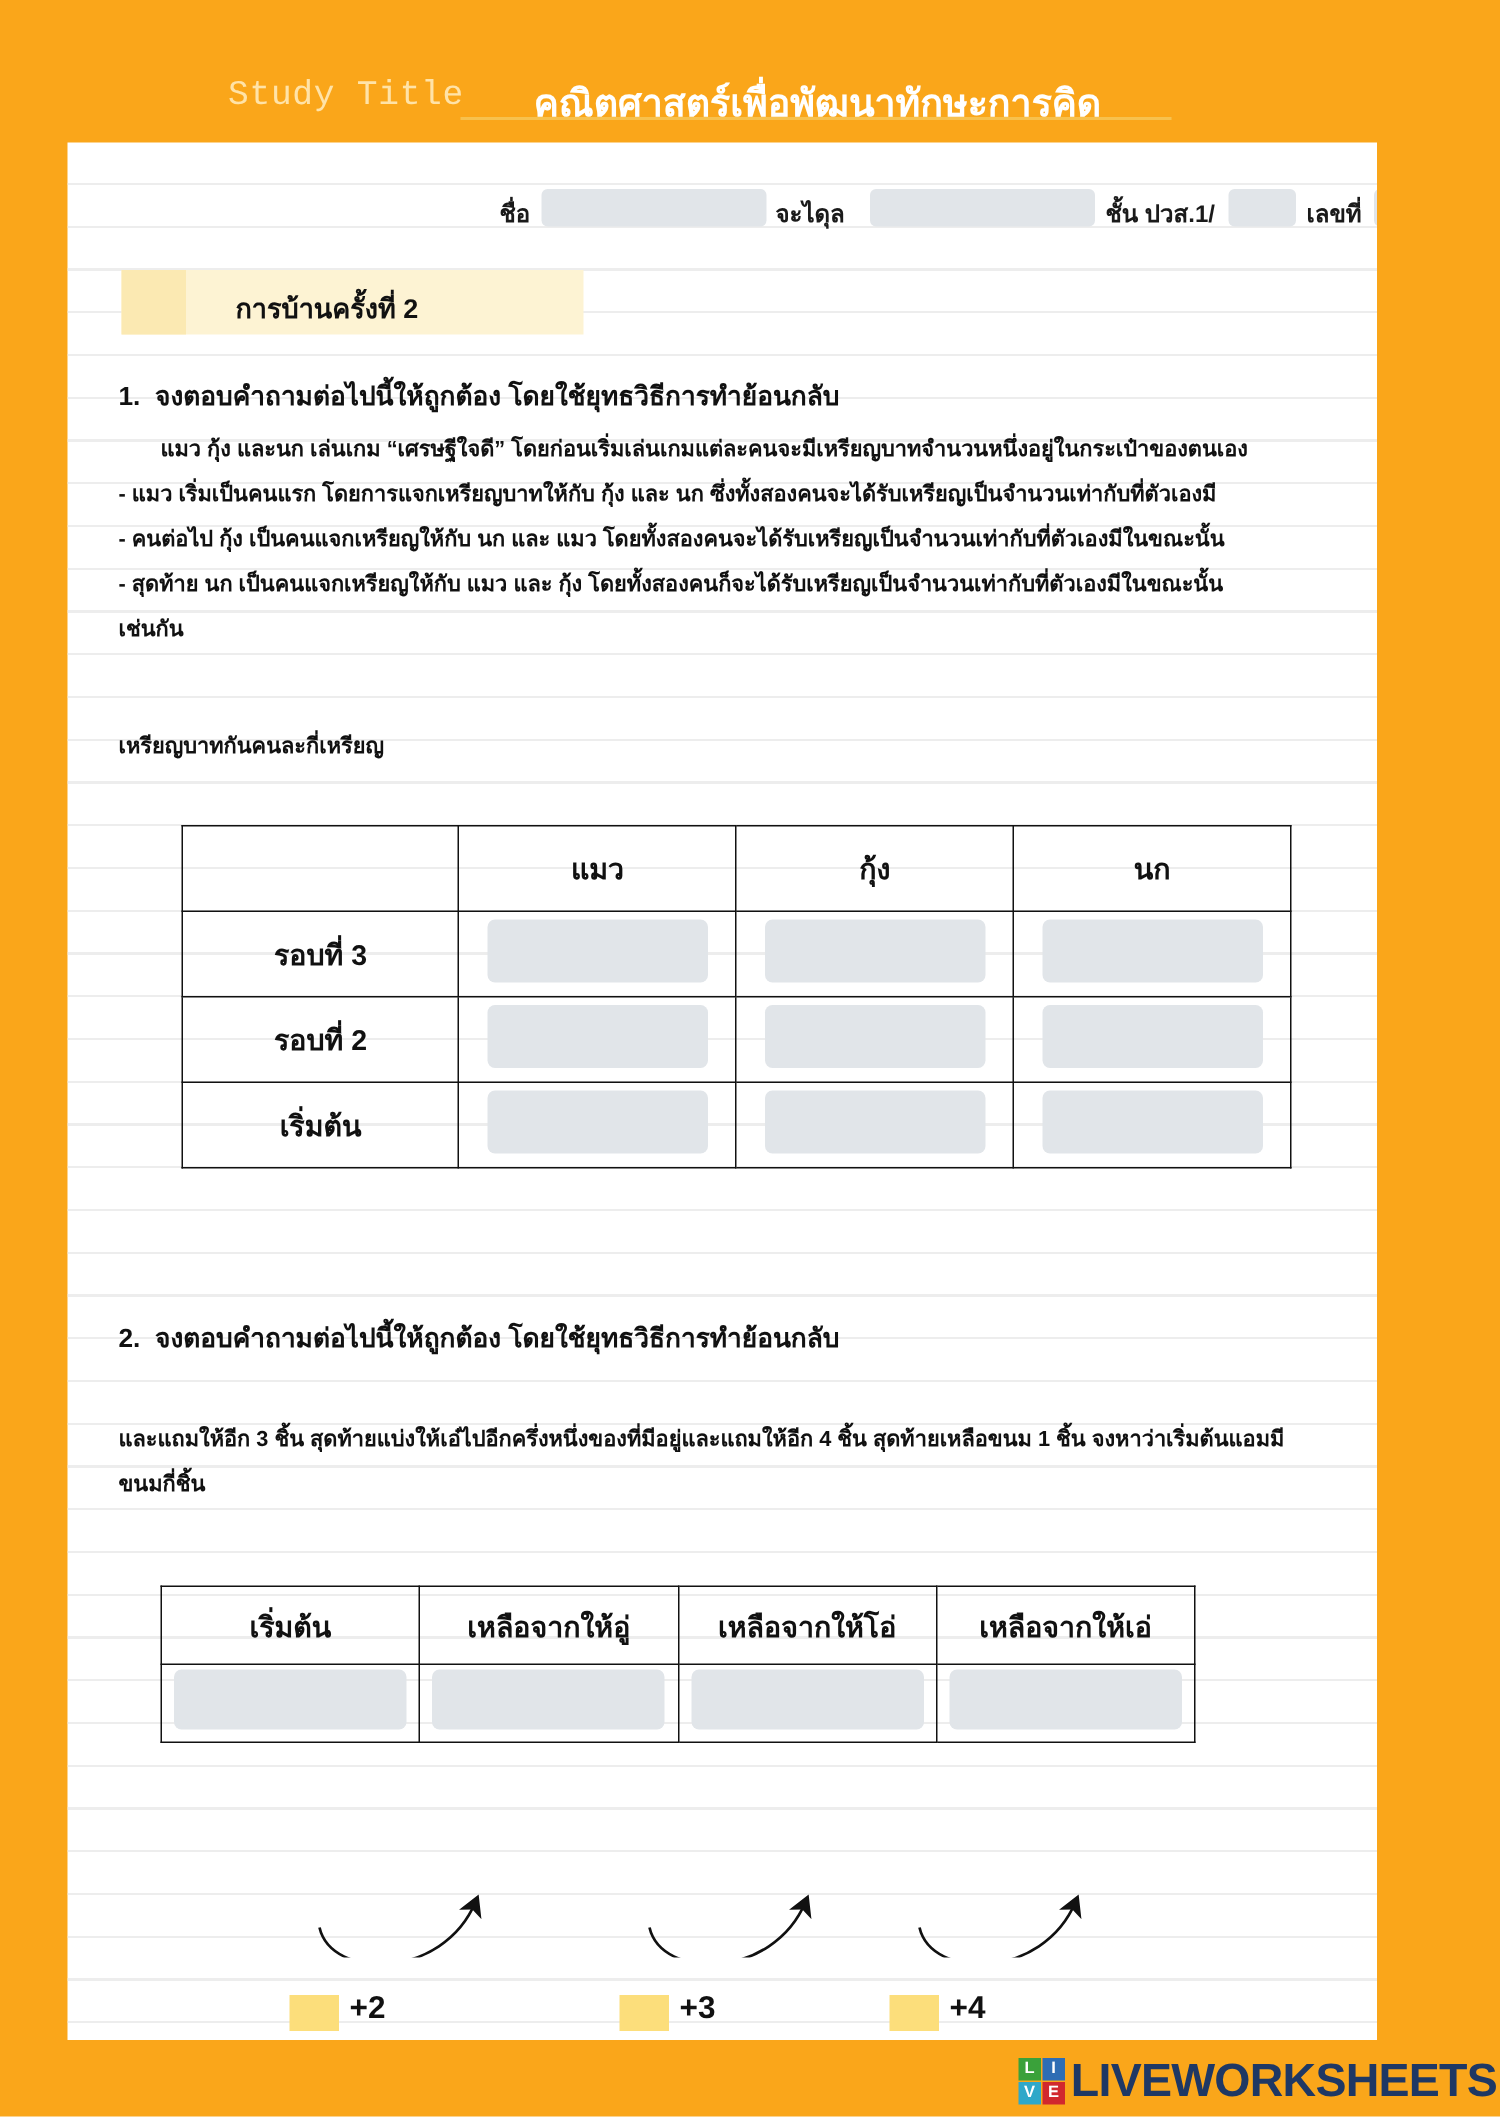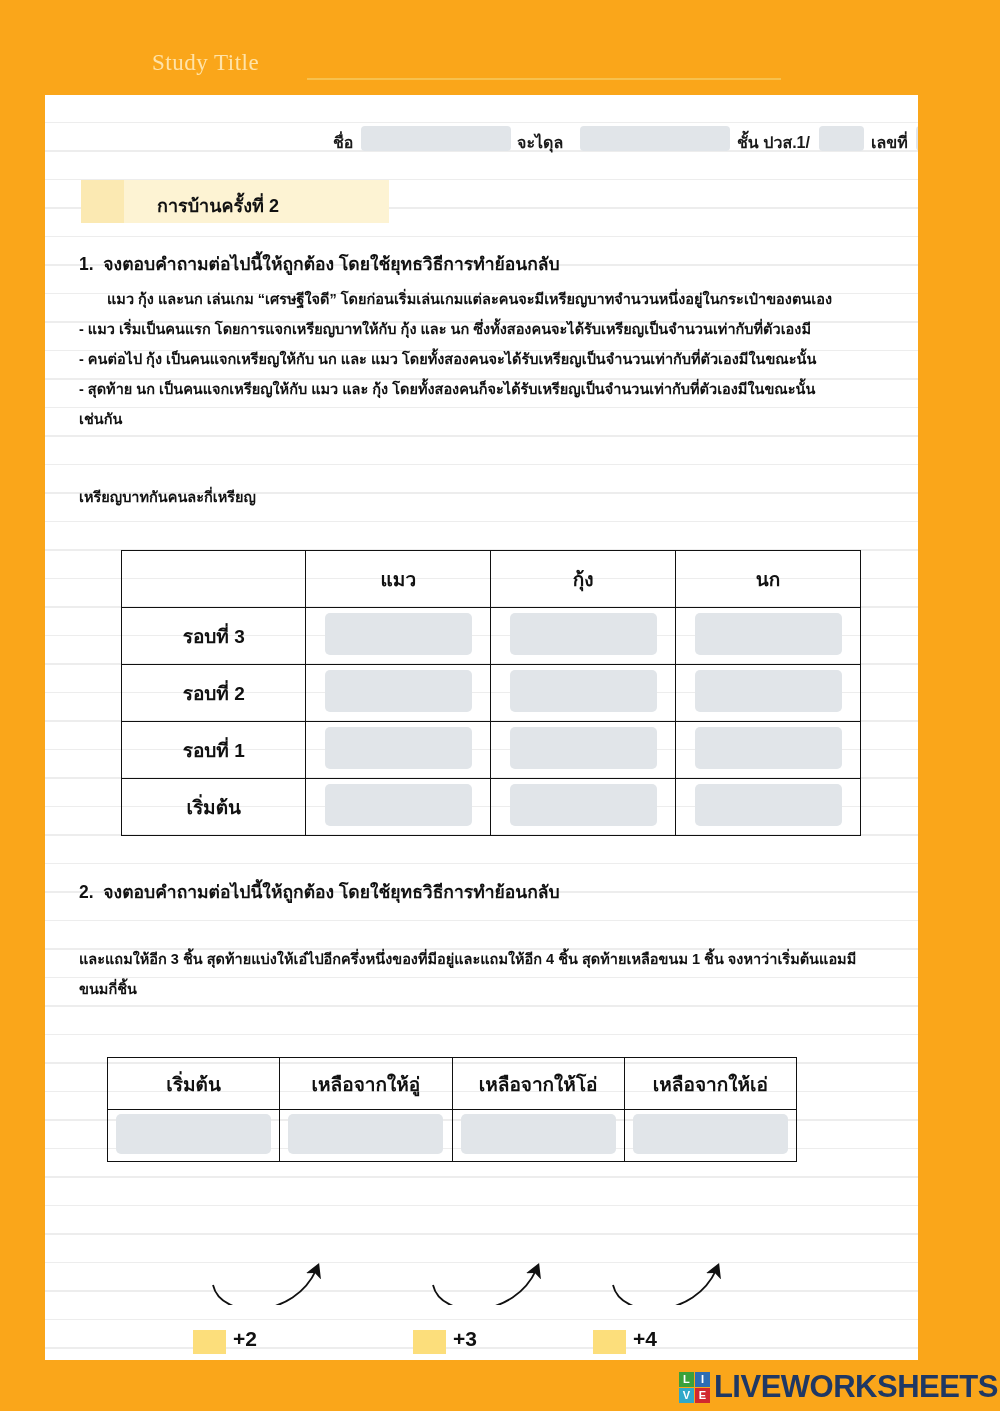--- a/index.html
+++ b/index.html
@@ -19,21 +19,21 @@
     position: absolute;
     left: 0; top: 0;
     width: 1000px; height: 92px;
   }
   #study-title {
     position: absolute;
     left: 152px; top: 50px;
     font-size: 23px;
     color: #FFE3A8;
     letter-spacing: .5px;
-    font-family: Liberation Serif, serif;
+    font-family: Liberation Mono, monospace;
   }
   #header-title {
     position: absolute;
     left: 310px; top: 48px;
     width: 470px;
     text-align: center;
     font-size: 25px;
     font-weight: bold;
     color: #ffffff;
     font-family: "Liberation Sans", sans-serif;
@@ -180,20 +180,21 @@
     color: #1F3864;
     font-family: "Liberation Sans", sans-serif;
   }
 </style>
 </head>
 <body>
 
 <div id="header">
   <div id="study-title">Study Title</div>
   <div id="header-rule"></div>
+  <div id="header-title">คณิตศาสตร์เพื่อพัฒนาทักษะการคิด</div>
 </div>
 
 <div id="page">
   <div id="rules"></div>
   <div id="page-inner">
 
     <div class="nm-row">
       <div class="nm-lab" style="left:288px;">ชื่อ</div>
       <div class="nm-box" style="left:316px; width:150px;"></div>
 
@@ -233,26 +234,20 @@
         <td class="hdr" style="width:185px;">นก</td>
       </tr>
       <tr>
         <td class="rowlab" style="height:57px;">รอบที่ 3</td>
         <td><span class="answer-box"></span></td>
         <td><span class="answer-box"></span></td>
         <td><span class="answer-box"></span></td>
       </tr>
       <tr>
         <td class="rowlab" style="height:57px;">รอบที่ 2</td>
-        <td><span class="answer-box"></span></td>
-        <td><span class="answer-box"></span></td>
-        <td><span class="answer-box"></span></td>
-      </tr>
-      <tr>
-        <td class="rowlab" style="height:57px;">รอบที่ 1</td>
         <td><span class="answer-box"></span></td>
         <td><span class="answer-box"></span></td>
         <td><span class="answer-box"></span></td>
       </tr>
       <tr>
         <td class="rowlab" style="height:57px;">เริ่มต้น</td>
         <td><span class="answer-box"></span></td>
         <td><span class="answer-box"></span></td>
         <td><span class="answer-box"></span></td>
       </tr>

